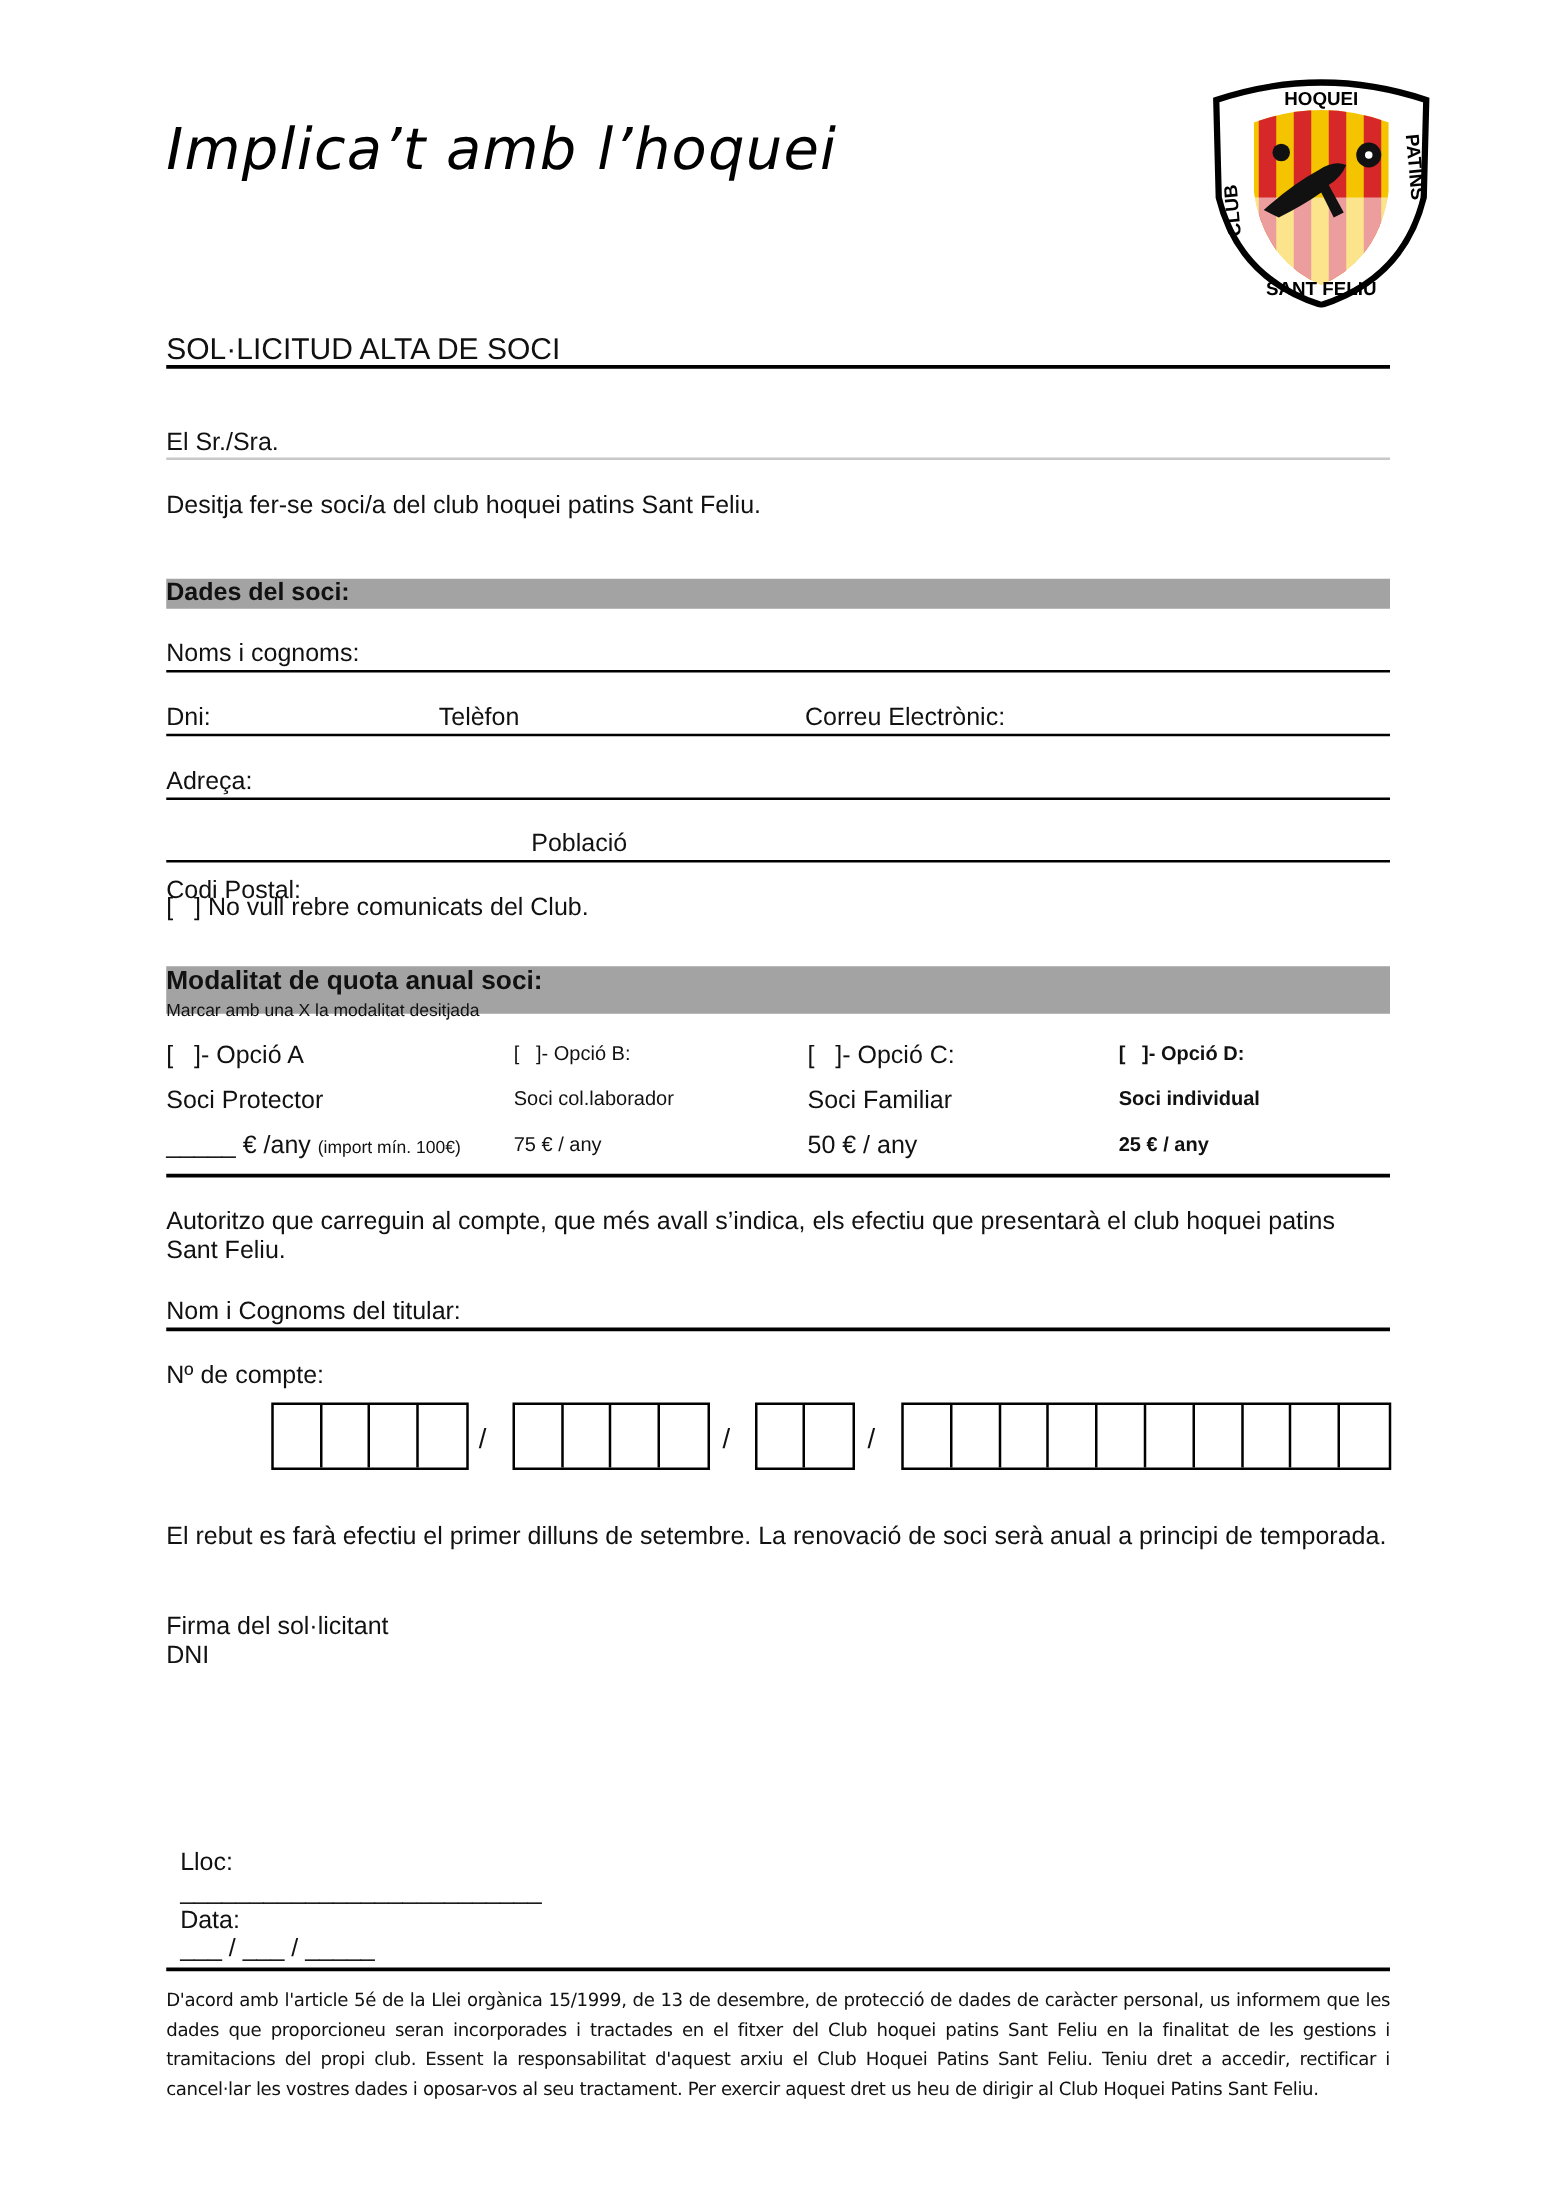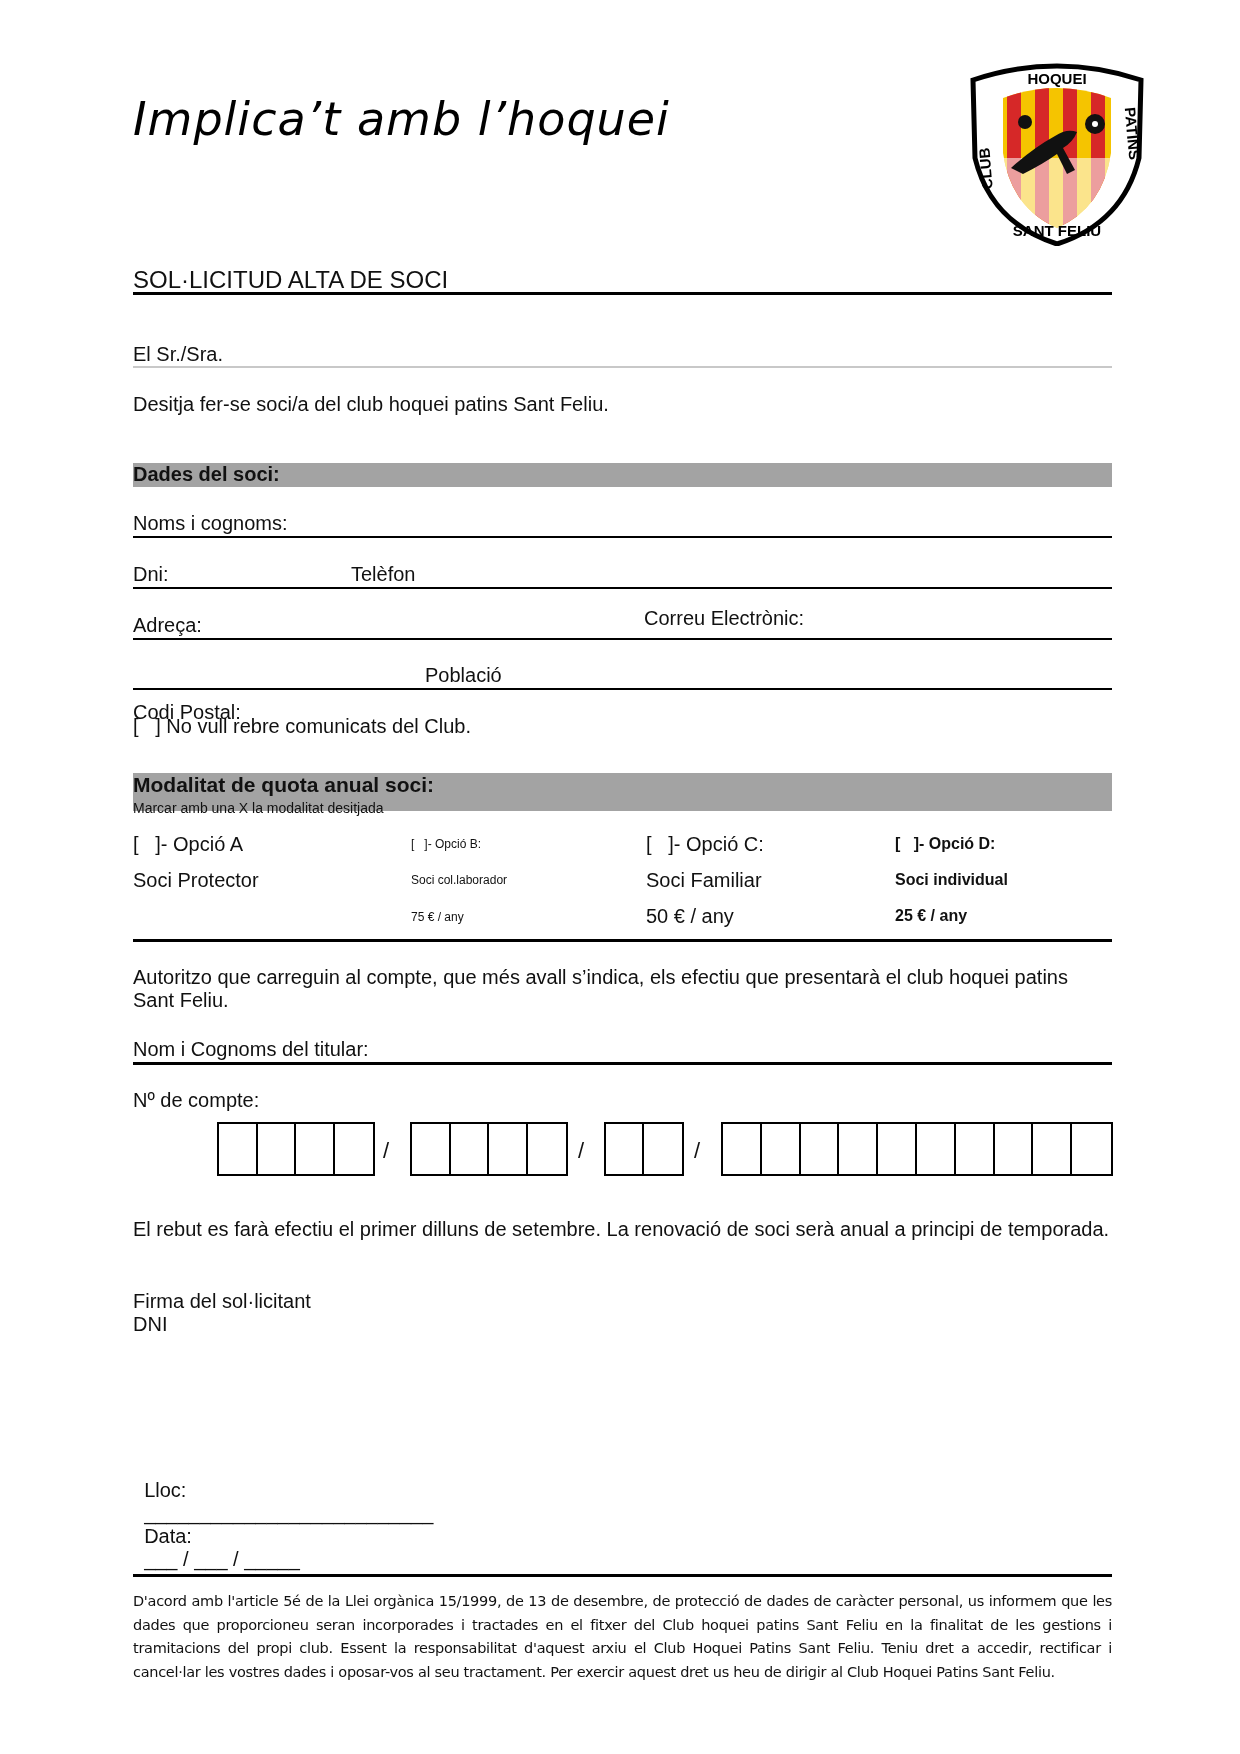--- a/index.html
+++ b/index.html
@@ -60,21 +60,21 @@
 
 <div class="abs band" style="top:463px; height:24px;">
   <span class="txt bold" style="position:absolute; left:0; top:0;">Dades del soci:</span>
 </div>
 
 <div class="abs txt" style="left:133px; top:512px;">Noms i cognoms:</div>
 <div class="abs rule-thin" style="top:536px;"></div>
 
 <div class="abs txt" style="left:133px; top:563px;">Dni:</div>
 <div class="abs txt" style="left:351px; top:563px;">Telèfon</div>
-<div class="abs txt" style="left:644px; top:563px;margin-top:44px;">Correu Electrònic:</div>
+<div class="abs txt" style="left:644px; top:563px;">Correu Electrònic:</div>
 <div class="abs rule-thin" style="top:587px;"></div>
 
 <div class="abs txt" style="left:133px; top:614px;">Adreça:</div>
 <div class="abs rule-thin" style="top:638px;"></div>
 
 <div class="abs txt" style="left:133px; top:664px;margin-top:37px;">Codi Postal:</div>
 <div class="abs txt" style="left:425px; top:664px;">Població</div>
 <div class="abs rule-thin" style="top:688px;"></div>
 
 <div class="abs txt" style="left:133px; top:715px;">
@@ -84,22 +84,23 @@
 
 <div class="abs band" style="top:773px; height:38px;">
   <span class="bold" style="position:absolute; left:0; top:0; font-size:21px;">Modalitat de quota anual soci:</span>
 </div>
 <div class="abs" style="left:133px; top:800px; font-size:14px;">Marcar amb una X la modalitat desitjada</div>
 
 <div id="fee-options">
     <div style="position: absolute; left: 133px; top: 826px; font-size: 20px; line-height: 36px; white-space: nowrap;">
       <div><span style="white-space:pre;">[   ]</span><span>- Opció A</span></div>
       <div>Soci Protector</div>
+      <div><span>_____ € /any</span> <span style="font-size:14px;">(import mín. 100€)</span></div>
     </div>
-    <div style="position: absolute; left: 411px; top: 826px; font-size: 12px; line-height: 36px; white-space: nowrap;">
+    <div style="position: absolute; left: 411px; top: 826px; font-size: 16px; line-height: 36px; white-space: nowrap;">
       <div><span style="white-space:pre;">[   ]</span><span>- Opció B:</span></div>
       <div>Soci col.laborador</div>
       <div><span>75 € / any</span> <span style="font-size:14px;"></span></div>
     </div>
     <div style="position: absolute; left: 646px; top: 826px; font-size: 20px; line-height: 36px; white-space: nowrap;">
       <div><span style="white-space:pre;">[   ]</span><span>- Opció C:</span></div>
       <div>Soci Familiar</div>
       <div><span>50 € / any</span> <span style="font-size:14px;"></span></div>
     </div>
     <div style="position: absolute; left: 895px; top: 826px; font-size: 16px; line-height: 36px; white-space: nowrap; font-weight: bold;">

